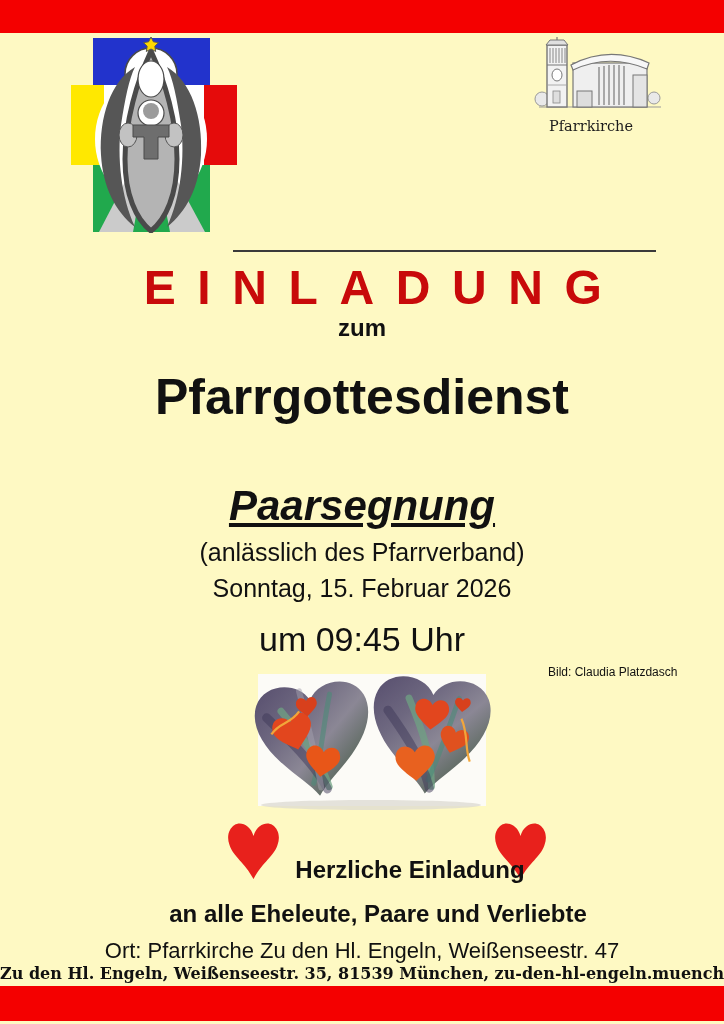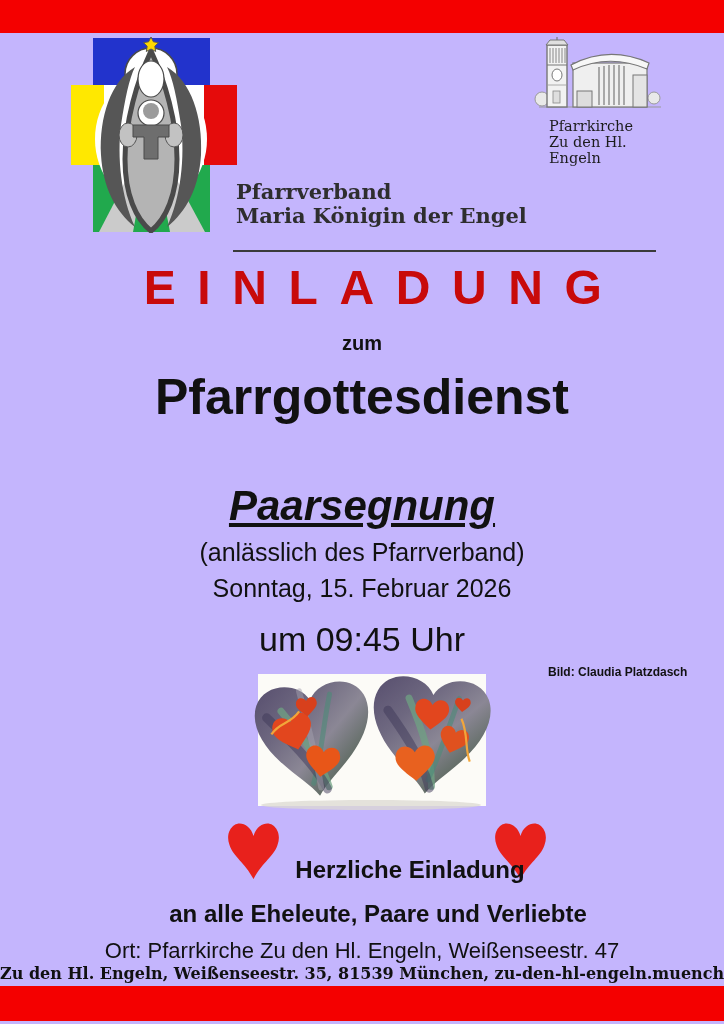--- a/index.html
+++ b/index.html
@@ -1,44 +1,44 @@
 <!DOCTYPE html>
 <html><head>
 <meta charset="utf-8">
 <style>
   html,body{margin:0;padding:0;background:#ffffff;}
-  .page{position:relative;width:724px;height:1024px;background:#c4b5fd;overflow:hidden;
+  .page{position:relative;width:724px;height:1024px;background:#fef9c3;overflow:hidden;
         font-family:"Liberation Sans",sans-serif;color:#111;}
   .band{position:absolute;left:0;width:724px;background:#f40000;}
   .band-top{top:0;height:33px;}
   .band-bottom{top:986px;height:35px;}
 
   .abs{position:absolute;}
 
   
   .logo{left:71px;top:37px;width:166px;height:196px;}
   .church-wrap{left:531px;top:37px;width:146px;}
   .church-svg{width:132px;height:78px;display:block;margin-left:2px;}
   .church-caption{margin-top:3px;margin-left:18px;font-family:"DejaVu Serif","Liberation Serif",serif;
                   font-size:14.5px;line-height:1.12;color:#1c1c1c;}
   .pv{left:236px;top:180px;font-family:"DejaVu Serif","Liberation Serif",serif;
       font-weight:bold;font-size:21px;line-height:1.15;color:#2e2e2e;}
   .divider{left:233px;top:250px;width:423px;height:2px;background:#3a3a3a;}
 
   
   .cline{left:0;width:724px;text-align:center;white-space:nowrap;}
   .headline{top:260px;font-size:48px;font-weight:bold;color:#c80a0a;letter-spacing:0.45em;padding-left:0.45em;}
-  .zum{top:332px;font-size:20px;font-weight:bold;}
+  .zum{top:314px;font-size:24px;font-weight:bold;}
   .event{top:368px;font-size:50px;font-weight:bold;}
   .mit{top:447px;font-size:22px;}
   .blessing{top:482px;font-size:42px;font-weight:bold;font-style:italic;text-decoration:underline;}
   .occasion{top:538px;font-size:25px;}
   .date{top:574px;font-size:25px;}
   .time{top:620px;font-size:34px;}
-  .credit{left:548px;top:665px;font-size:12px;font-weight:bold;}
+  .credit{left:548px;top:665px;font-size:12px;font-weight:normal;}
 
   .artwork{left:250px;top:672px;width:242px;height:142px;}
   .heart-l{left:227px;top:822px;width:53px;height:58px;}
   .heart-r{left:494px;top:822px;width:53px;height:58px;}
 
   .greeting{top:856px;font-size:24px;font-weight:bold;padding-left:48px;}
   .audience{top:900px;font-size:24px;font-weight:bold;padding-left:16px;}
   .location{top:938px;font-size:22px;}
   .contact{top:964px;font-family:"DejaVu Serif","Liberation Serif",serif;
            font-size:16px;font-weight:bold;}
@@ -101,28 +101,23 @@
         <line x1="29" y1="11" x2="29" y2="26"></line>
           <line x1="32" y1="11" x2="32" y2="26"></line>
       </g>
       <line x1="14" y1="28" x2="34" y2="28" stroke="#777777" stroke-width="1"></line>
       <ellipse cx="24" cy="38" rx="5" ry="6" fill="#ffffff" stroke="#777777" stroke-width="1"></ellipse>
       <line x1="14" y1="48" x2="34" y2="48" stroke="#999999" stroke-width="0.8"></line>
       <rect x="20" y="54" width="7" height="12" fill="#dedede" stroke="#888888" stroke-width="0.8"></rect>
     </svg>
     <div class="church-caption">
       <div>Pfarrkirche</div>
-      <div>Zu den Hl. Engeln</div>
     </div>
   </div>
 
-  <div class="abs pv">
-    <div>Pfarrverband</div>
-    <div>Maria Königin der Engel</div>
-  </div>
 
   <div class="abs divider"></div>
 
   <div class="abs cline headline">EINLADUNG</div>
   <div class="abs cline zum">zum</div>
   <div class="abs cline event">Pfarrgottesdienst</div>
   <div class="abs cline blessing">Paarsegnung</div>
   <div class="abs cline occasion">(anlässlich des Pfarrverband)</div>
   <div class="abs cline date">Sonntag, 15. Februar 2026</div>
   <div class="abs cline time">um 09:45 Uhr</div>

